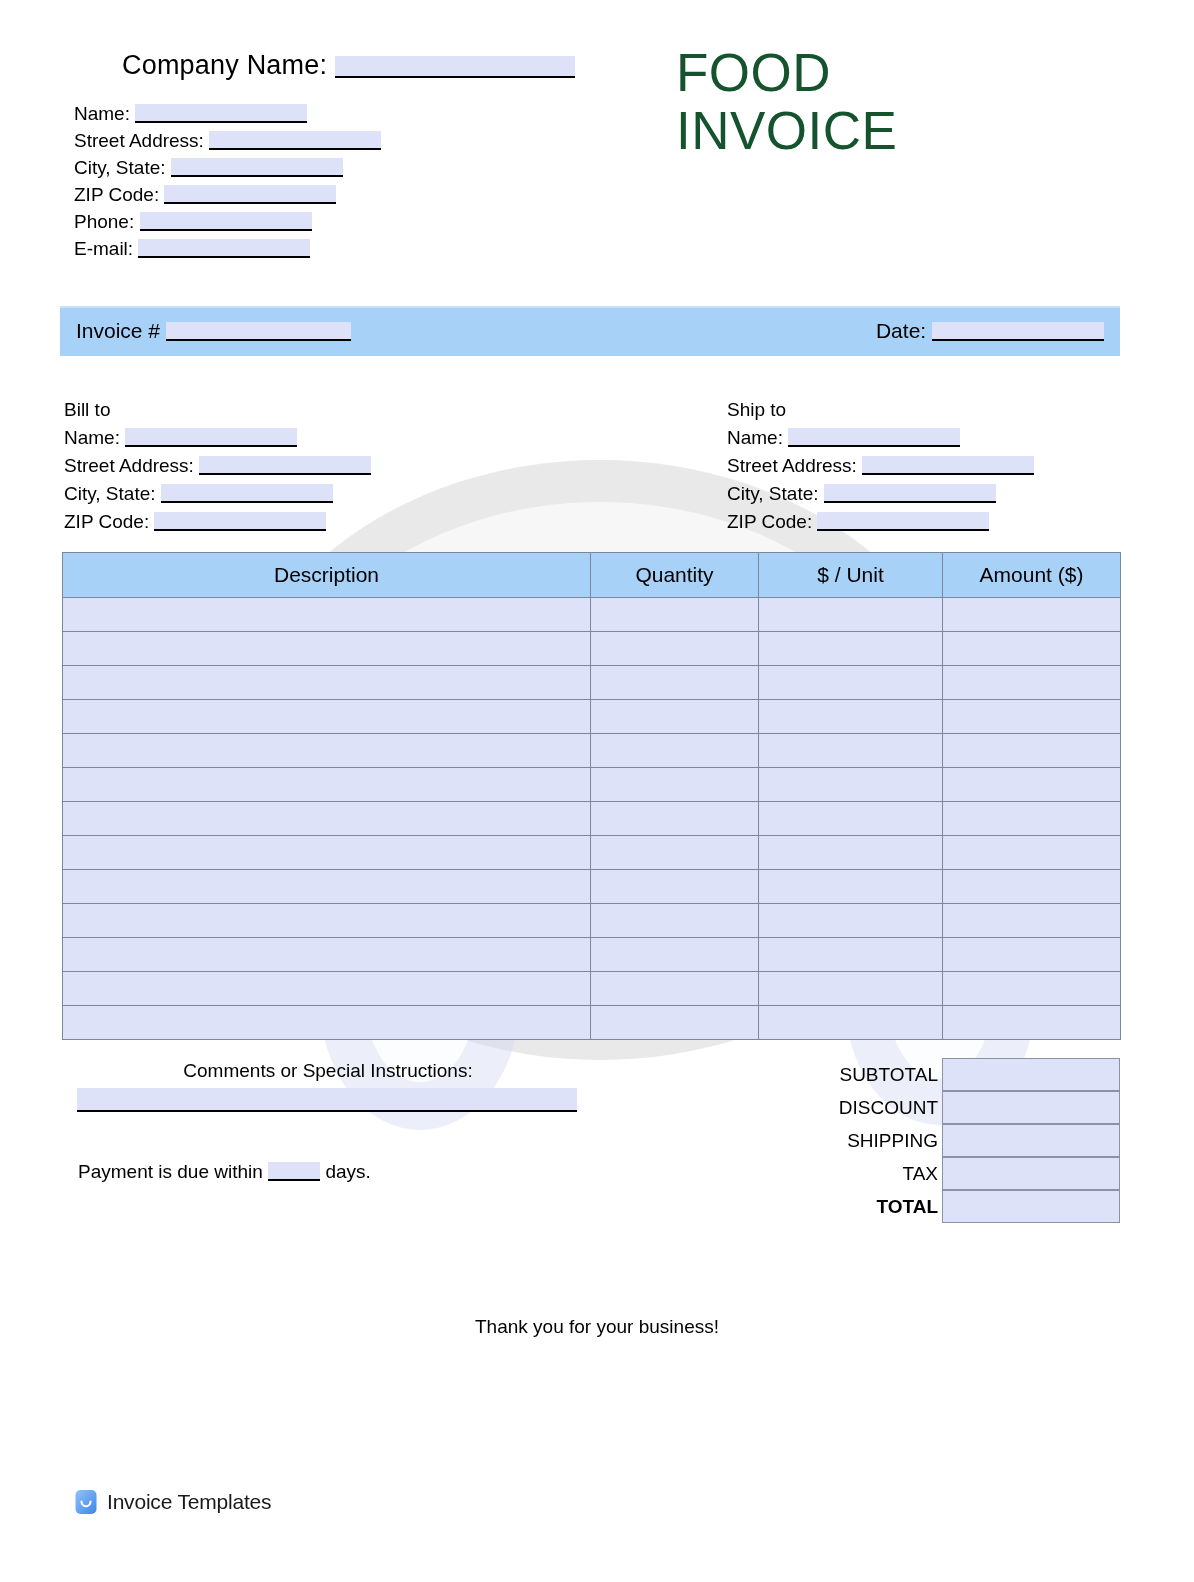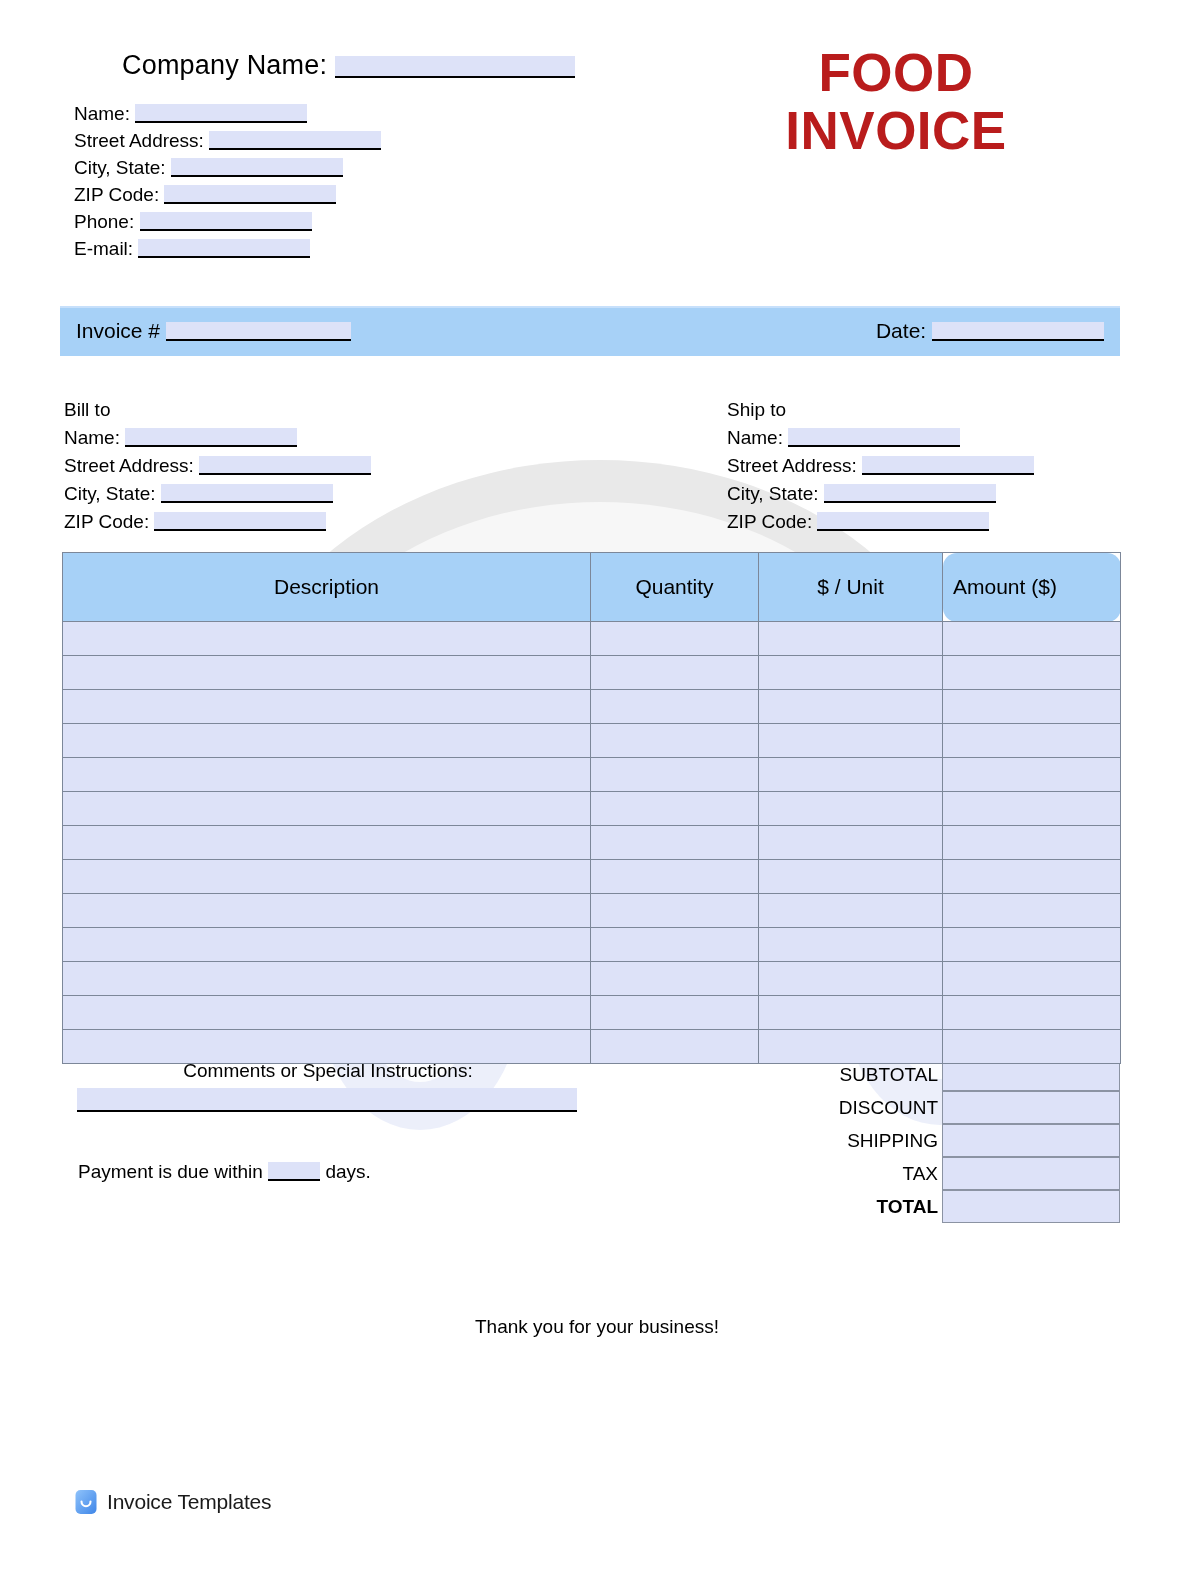--- a/index.html
+++ b/index.html
@@ -43,24 +43,24 @@
     left: 74px; top: 100px;
     font-size: 19px;
     line-height: 27px;
   }
   .sender-row { white-space: nowrap; }
 
   .doc-title {
     position: absolute;
     right: 78px; top: 44px;
     width: 440px;
-    text-align: center;
-    color: #b91c1c;
+    text-align: left;
+    color: #14532d;
     font-size: 53px;
-    font-weight: bold;
+    font-weight: normal;
     line-height: 58px;
     letter-spacing: .5px;
   }
 
   
   .fld {
     display: inline-block;
     vertical-align: baseline;
     position: relative;
     background: #dde2f8;
@@ -110,26 +110,26 @@
     border-collapse: collapse;
     table-layout: fixed;
     z-index: 2;
   }
   .tbl th {
     background: #a7d1f7;
     border: 1px solid #7c8799;
     font-size: 21px;
     font-weight: normal;
     height: 36px;
-    padding: 16px 10px;
+    padding: 4px 10px;
   }
   .tbl th.c-desc   { text-align: center; }
   .tbl th.c-qty    { text-align: center; }
   .tbl th.c-unit   { text-align: center; }
-  .tbl th.c-amt    { text-align: left; border-radius: 14px; }
+  .tbl th.c-amt    { text-align: center; }
   .tbl td {
     background: #dde2f8;
     border: 1px solid #7c8799;
     height: 33px;
     padding: 0;
   }
 
   
   .comments-label {
     position: absolute;

